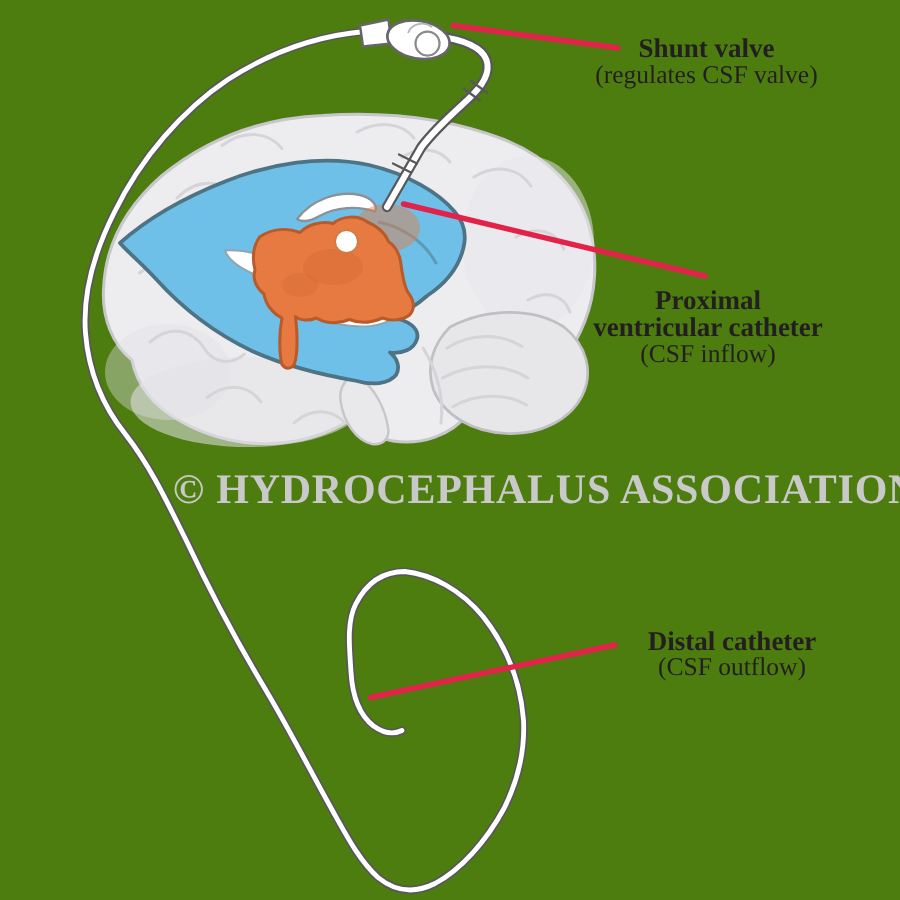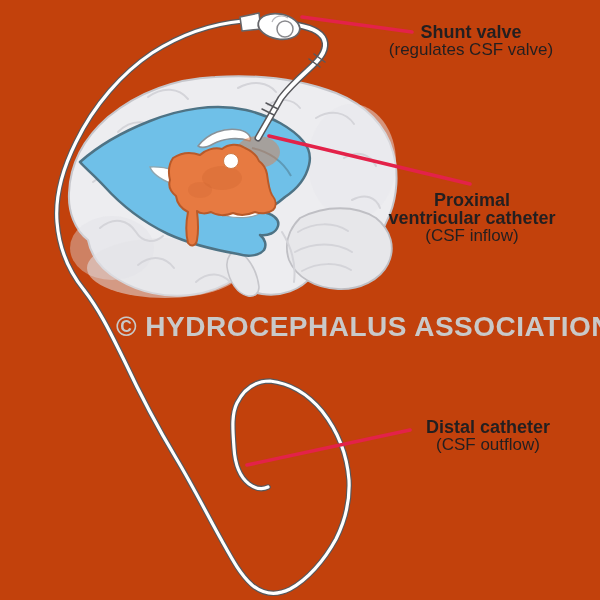--- a/index.html
+++ b/index.html
@@ -1,18 +1,18 @@
 <!DOCTYPE html>
 <html><head>
 <meta charset="utf-8">
 <style>
   html,body { margin:0; padding:0; background:#ffffff; }
   #canvas {
-    position:relative; width:600px; height:600px; background:#c2410c;
-    font-family:Liberation Sans, sans-serif; overflow:hidden;
+    position:relative; width:600px; height:600px; background:#4d7c0f;
+    font-family:Liberation Serif, serif; overflow:hidden;
   }
   #art { position:absolute; left:0; top:0; }
   .lbl {
     position:absolute; text-align:center; transform:translateX(-50%);
     color:#231f20; white-space:nowrap;
   }
   .lbl-title { font-weight:bold; font-size:18px; line-height:18px; }
   .lbl-sub   { font-weight:normal; font-size:17px; line-height:17px; }
   .watermark {
     position:absolute; transform:translateX(-50%);

